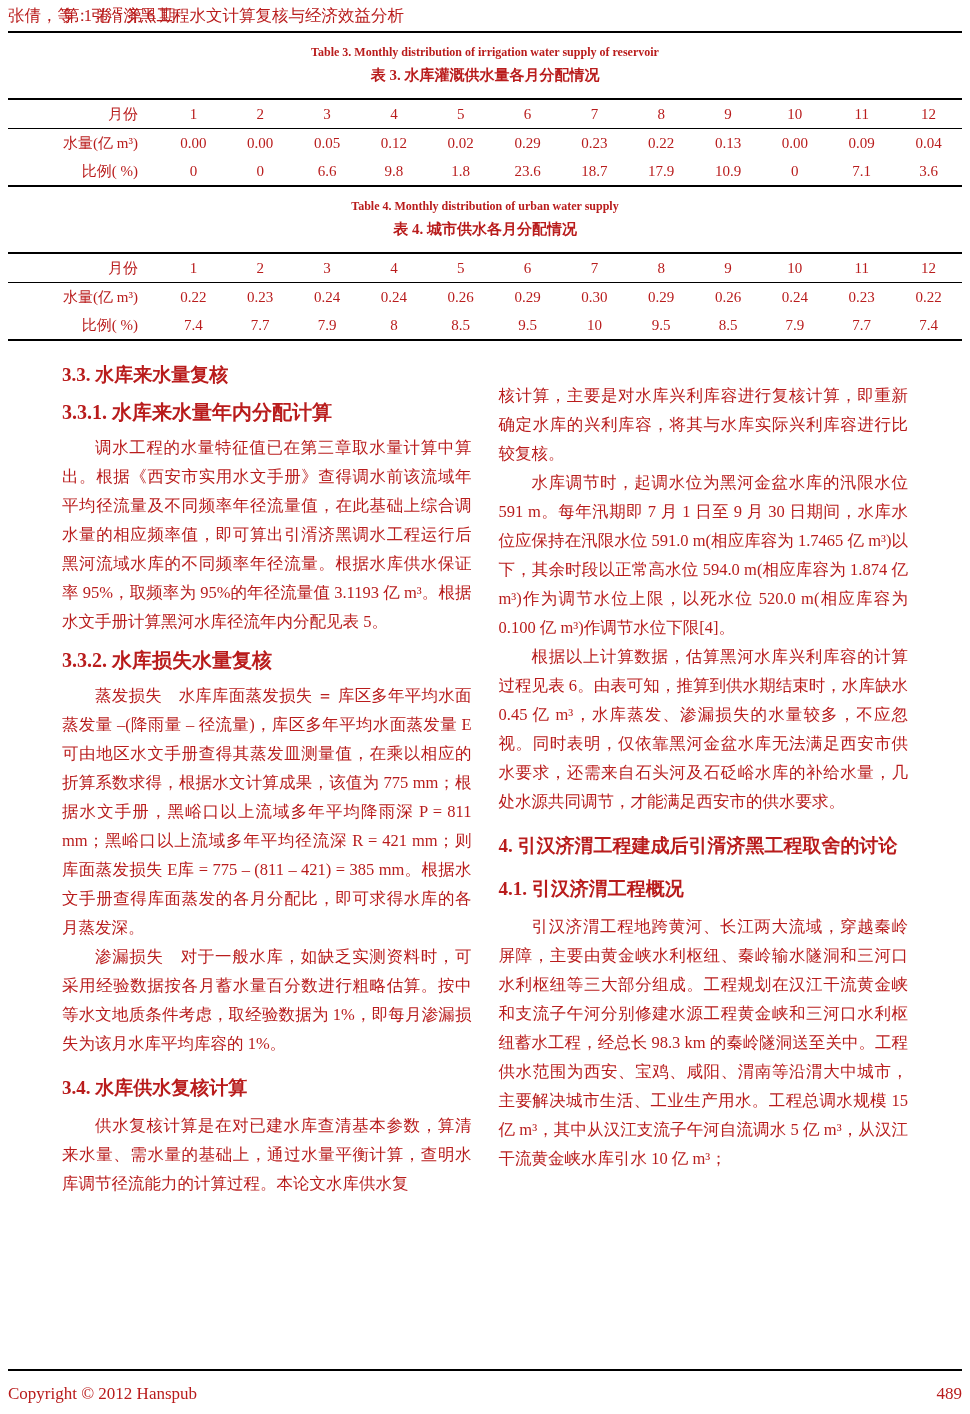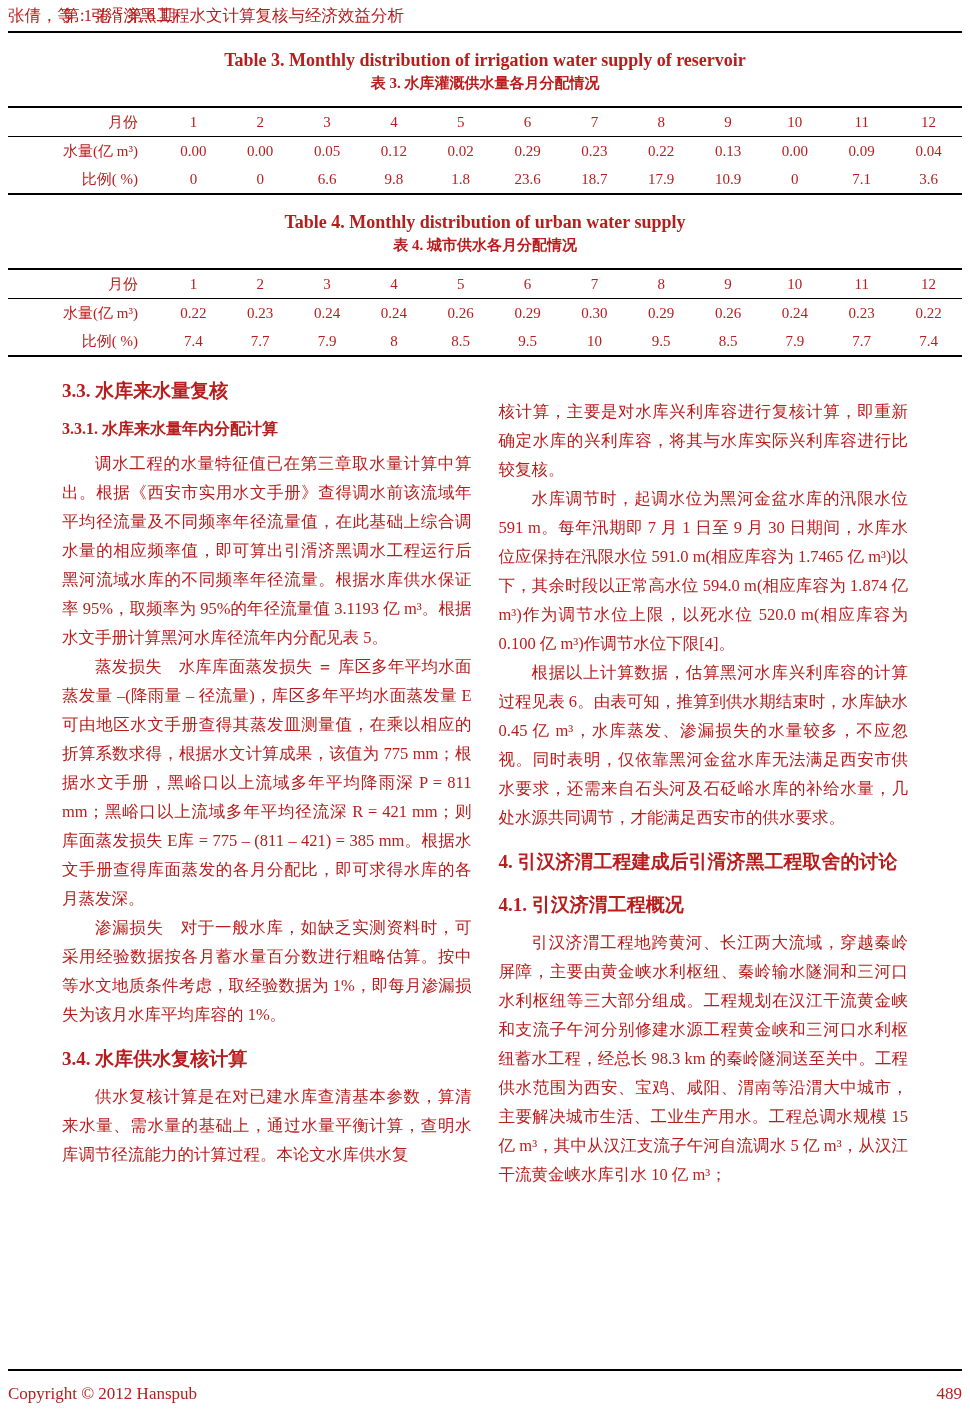--- a/index.html
+++ b/index.html
@@ -19,21 +19,21 @@
     position: relative;
     margin: 4px 8px 0 8px;
     height: 27px;
     border-bottom: 2px solid #000;
     font-size: 16.5px;
   }
   .header .issue { position: absolute; left: 55px; top: 1px; }
   .header .running-title { position: absolute; left: 0; right: 0; top: 1px; text-align: left; }
   
   .tbl-caption { text-align: center; font-weight: bold; }
-  .tbl-caption .en { font-size: 18px; margin-top: 16px; line-height: 22px; }
+  .tbl-caption .en { font-size: 12px; margin-top: 8px; line-height: 22px; }
   .tbl-caption .zh { font-size: 15px; margin-top: 1px; line-height: 22px; }
   
   table.data-table {
     width: 954px;
     margin: 12px auto 0 auto;
     border-collapse: collapse;
     border-top: 2px solid #000;
     border-bottom: 2px solid #000;
     font-size: 15px;
   }
@@ -68,21 +68,21 @@
   .col p.noindent { text-indent: 0; margin-top: 22px; }
   h2.sec {
     font-size: 19px;
     line-height: 27px;
     margin: 16px 0 10px 0;
     font-weight: bold;
   }
   h2.sec.first { margin-top: 2px; }
   h2.sec.hang { padding-left: 1.55em; text-indent: -1.55em; }
   h3.subsec {
-    font-size: 16px;
+    font-size: 20px;
     line-height: 25px;
     margin: 12px 0 8px 0;
     font-weight: bold;
   }
   
   .footer {
     position: absolute;
     left: 8px;
     right: 8px;
     bottom: 10px;
@@ -216,20 +216,21 @@
       </tr>
     </tbody>
   </table>
 
   <div class="columns">
 
     <div class="col">
       <h2 class="sec first">3.3. 水库来水量复核</h2>
       <h3 class="subsec">3.3.1. 水库来水量年内分配计算</h3>
       <p>调水工程的水量特征值已在第三章取水量计算中算出。根据《西安市实用水文手册》查得调水前该流域年平均径流量及不同频率年径流量值，在此基础上综合调水量的相应频率值，即可算出引湑济黑调水工程运行后黑河流域水库的不同频率年径流量。根据水库供水保证率 95%，取频率为 95%的年径流量值 3.1193 亿 m³。根据水文手册计算黑河水库径流年内分配见表 5。</p>
+      <h3 class="subsec">3.3.2. 水库损失水量复核</h3>
       <p>蒸发损失　水库库面蒸发损失 ＝ 库区多年平均水面蒸发量 –(降雨量 – 径流量)，库区多年平均水面蒸发量 E 可由地区水文手册查得其蒸发皿测量值，在乘以相应的折算系数求得，根据水文计算成果，该值为 775 mm；根据水文手册，黑峪口以上流域多年平均降雨深 P = 811 mm；黑峪口以上流域多年平均径流深 R = 421 mm；则库面蒸发损失 E库 = 775 – (811 – 421) = 385 mm。根据水文手册查得库面蒸发的各月分配比，即可求得水库的各月蒸发深。</p>
       <p>渗漏损失　对于一般水库，如缺乏实测资料时，可采用经验数据按各月蓄水量百分数进行粗略估算。按中等水文地质条件考虑，取经验数据为 1%，即每月渗漏损失为该月水库平均库容的 1%。</p>
       <h2 class="sec">3.4. 水库供水复核计算</h2>
       <p>供水复核计算是在对已建水库查清基本参数，算清来水量、需水量的基础上，通过水量平衡计算，查明水库调节径流能力的计算过程。本论文水库供水复</p>
     </div>
 
     <div class="col">
       <p class="noindent">核计算，主要是对水库兴利库容进行复核计算，即重新确定水库的兴利库容，将其与水库实际兴利库容进行比较复核。</p>
       <p>水库调节时，起调水位为黑河金盆水库的汛限水位 591 m。每年汛期即 7 月 1 日至 9 月 30 日期间，水库水位应保持在汛限水位 591.0 m(相应库容为 1.7465 亿 m³)以下，其余时段以正常高水位 594.0  m(相应库容为 1.874 亿 m³)作为调节水位上限，以死水位 520.0 m(相应库容为 0.100 亿 m³)作调节水位下限[4]。</p>
       <p>根据以上计算数据，估算黑河水库兴利库容的计算过程见表 6。由表可知，推算到供水期结束时，水库缺水 0.45 亿 m³，水库蒸发、渗漏损失的水量较多，不应忽视。同时表明，仅依靠黑河金盆水库无法满足西安市供水要求，还需来自石头河及石砭峪水库的补给水量，几处水源共同调节，才能满足西安市的供水要求。</p>

